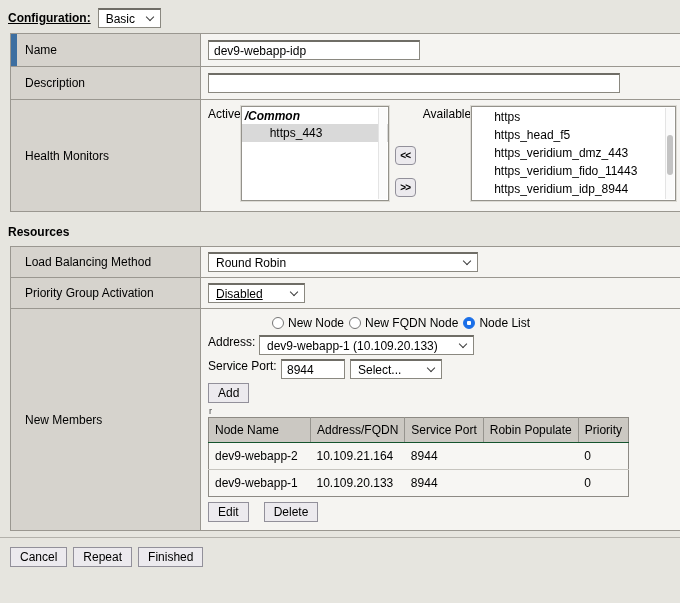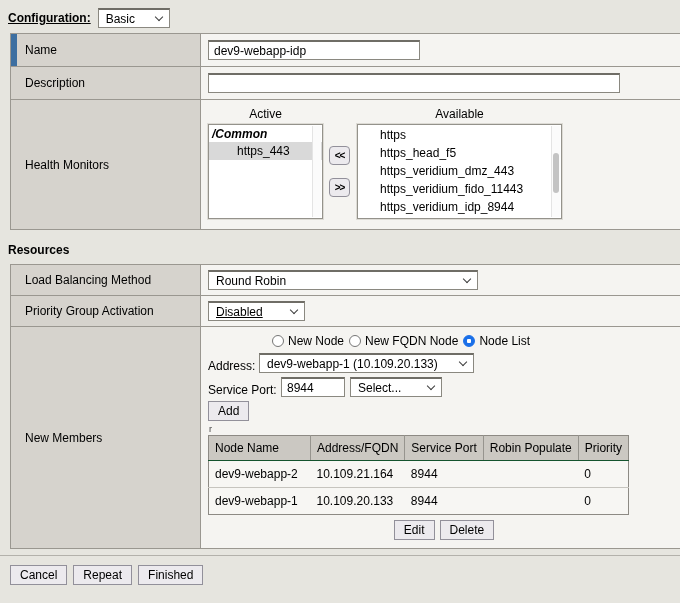--- a/index.html
+++ b/index.html
@@ -37,65 +37,65 @@
   .srow:last-child { border-bottom:none; }
   .lcell {
     width:190px; flex:none; background:#d6d3cd; border-right:1px solid #9a9790;
     display:flex; align-items:center; padding-left:14px; position:relative;
   }
   .accent { position:absolute; left:0; top:0; bottom:0; width:6px; background:#3d6fa1; }
   .vcell { flex:1; background:#f5f4f1; display:flex; align-items:center; padding-left:7px; }
   .h32 { min-height:32px; }
   
   .hm-cell { align-items:flex-start; padding-top:6px; padding-bottom:10px; }
-  .hm-col { display:flex; flex-direction:column; }
+  .hm-col { display:flex; flex-direction:row; }
   .hm-head { text-align:center; height:18px; line-height:16px; }
   .listbox { position:relative; background:#fff; border:1px solid #94928b; box-shadow:0 0 0 1px #dddbd5; height:95px; overflow:hidden; padding-top:1px; }
-  .lb-active { width:115px; }
+  .lb-active { width:148px; }
   .lb-avail { width:205px; }
   .lb-group { font-weight:bold; font-style:italic; padding:1px 0 1px 3px; }
   .lb-item { padding:2px 0 2px 28px; }
   .lb-item.sel { background:#d9d9d9; }
   .lb-avail .lb-item { padding-left:22px; }
   .sb-track { position:absolute; top:1px; bottom:1px; right:1px; width:9px; background:#fbfbfb; border-left:1px solid #e4e4e4; }
   .sb-thumb { position:absolute; top:27px; left:1px; width:6px; height:40px; background:#c3c3c3; border-radius:3px; }
   .hm-arrows { display:flex; flex-direction:column; gap:13px; margin:40px 7px 0 6px; }
   .mini { font:bold 10px "Liberation Sans",sans-serif; background:#eceaee; border:1px solid #92909a; border-radius:4px; width:21px; height:19px; padding:0; cursor:pointer; letter-spacing:-1px; }
   
   .sec-head { font-weight:bold; margin:13px 4px 7px 8px; }
   .nm-cell { display:block; padding:5px 0 8px 7px; }
   .radio-line { display:flex; align-items:center; gap:5px; margin:2px 0 5px 64px; }
   .radio { display:flex; align-items:center; gap:4px; cursor:pointer; }
   .rb { width:12px; height:12px; border-radius:50%; border:1px solid #767676; background:#fff; display:inline-block; flex:none; }
   .rb.on { border-color:#1a6fe8; background:radial-gradient(circle at center, #ffffff 0 2px, #1a6fe8 2.5px 100%); }
-  .fline { display:flex; align-items:flex-end; margin:4px 0; }
+  .fline { display:flex; align-items:flex-start; margin:4px 0; }
   .flabel-a { width:51px; flex:none; }
   .flabel-sp { width:73px; flex:none; }
   .stray { font-size:9px; color:#444; margin:4px 0 0 1px; line-height:8px; }
   
   table.grid { border-collapse:collapse; margin-top:2px; background:#f7f6f3; border:1px solid #8d8a84; }
   table.grid th {
     background:#cbc8c2; font-weight:normal; text-align:left;
     padding:5px 6px; border-right:1px solid #96948e; border-bottom:1px solid #14532d;
     white-space:nowrap;
   }
   table.grid th:last-child { border-right:none; }
   table.grid td { padding:6px 6px; white-space:nowrap; }
   table.grid tr.data + tr.data td { border-top:1px solid #c6c4be; }
-  .row-actions { display:flex; gap:5px; margin-top:5px;justify-content:center; }
+  .row-actions { display:flex; gap:15px; margin-top:5px; }
   
   .hr { border-top:1px solid #b3b1ab; margin-top:6px; }
   .footer-buttons { display:flex; gap:6px; margin:9px 0 0 10px; }
 </style>
 </head>
 <body>
 
 <div class="config-bar">
   <span class="config-label">Configuration:</span>
-  <div class="fsel" style="width:72px;">
+  <div class="fsel" style="width:63px;">
     <span>Basic</span>
     <span class="chev"></span>
   </div>
 </div>
 
 <div class="stable">
 
   <div class="srow">
     <div class="lcell h32">
       <span class="accent"></span>

